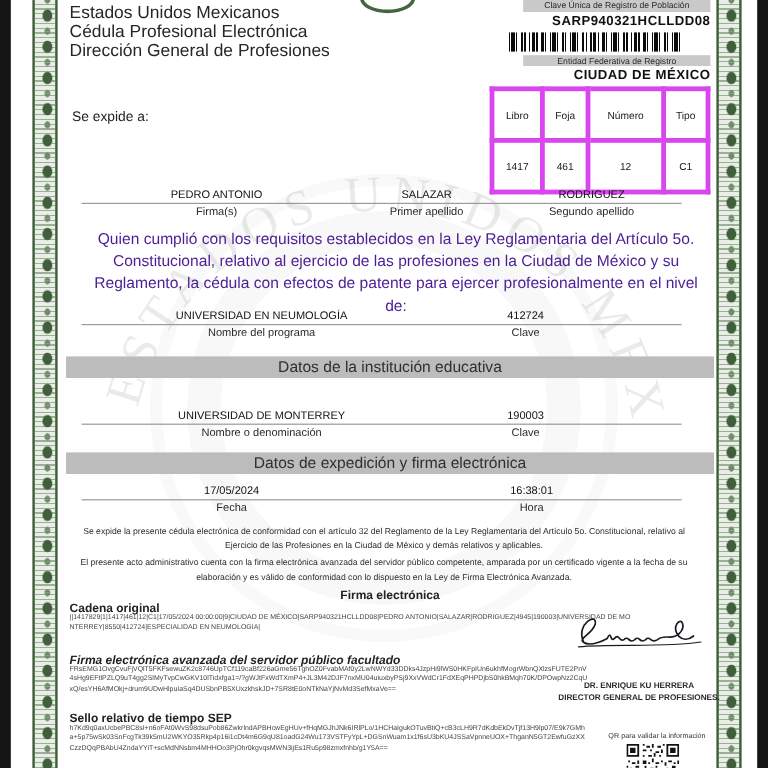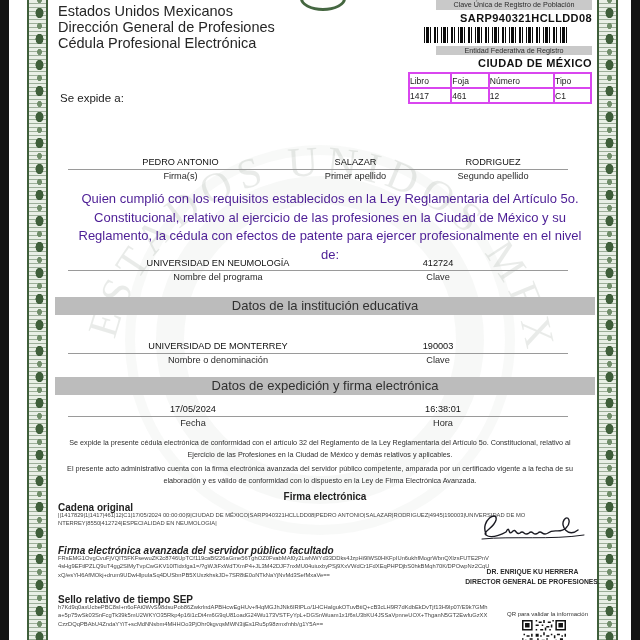--- a/index.html
+++ b/index.html
@@ -22,21 +22,21 @@
   .agency{position:absolute;left:58px;top:3px;font-size:14.5px;line-height:16px;color:#262626;}
   .seal-arc{position:absolute;left:300px;top:-14px;width:46px;height:25px;border:3px solid #44663f;
     border-radius:50%;background:#fdfdfb;box-sizing:border-box;}
   .right-block{position:absolute;left:408px;top:0;width:184px;}
   .mini-bar{background:#c9c9c9;color:#2b2b2b;font-size:7.2px;line-height:9.5px;height:9.5px;text-align:center;margin-left:28px;}
   .curp-value,.ent-value{text-align:right;font-weight:bold;font-size:11px;margin-top:2px;letter-spacing:.4px;color:#111;}
   .barcode{height:16px;margin:3px 24px 0 16px;
     background:repeating-linear-gradient(90deg,#0a0a0a 0 1px,#fff 1px 2px,#0a0a0a 2px 5px,#fff 5px 6px,
       #0a0a0a 6px 7px,#fff 7px 10px,#0a0a0a 10px 12px,#fff 12px 13px,#0a0a0a 13px 14px,#fff 14px 17px);}
   table.registry{width:100%;border-collapse:collapse;margin-top:3px;font-size:8.5px;color:#1a1a1a;}
-  table.registry td{border:2px solid #d946ef;text-align:left;padding:1px 0;height:11px;}
+  table.registry td{border:4px solid #d946ef;text-align:center;padding:14px 0;height:11px;}
   .se-expide{position:absolute;left:60px;top:92px;font-size:11.5px;color:#222;}
   
   .watermark{position:absolute;left:60px;top:40px;pointer-events:none;}
   
   .secbar{position:absolute;left:55px;width:540px;height:18px;background:#bcbcbc;color:#303030;
     font-size:13px;line-height:18px;text-align:center;}
   
   .fieldrow{position:absolute;left:68px;width:500px;}
   .vals{display:flex;border-bottom:1px solid #9a9a9a;padding-bottom:2px;}
   .labs{display:flex;padding-top:1px;}
@@ -68,22 +68,22 @@
       </defs>
     <circle cx="260" cy="300" r="150" fill="none" stroke="#8a968a" stroke-width="28" opacity="0.07"></circle>
     <circle cx="260" cy="300" r="190" fill="none" stroke="#8a968a" stroke-width="10" opacity="0.06"></circle>
     <text font-family="Liberation Serif, serif" font-size="42" letter-spacing="7" fill="#7c8a7c" opacity="0.16">
       <textPath href="#wm-arc">ESTADOS UNIDOS MEXICANOS</textPath>
     </text>
   </svg>
 
   <div class="agency">
     <div>Estados Unidos Mexicanos</div>
+    <div>Cédula Profesional Electrónica</div>
     <div>Dirección General de Profesiones</div>
-    <div>Cédula Profesional Electrónica</div>
   </div>
 
   <div class="seal-arc"></div>
 
   <div class="right-block">
     <div class="mini-bar">Clave Única de Registro de Población</div>
     <div class="curp-value">SARP940321HCLLDD08</div>
     <div class="barcode"></div>
     <div class="mini-bar" style="margin-top:3px;">Entidad Federativa de Registro</div>
     <div class="ent-value">CIUDAD DE MÉXICO</div>

